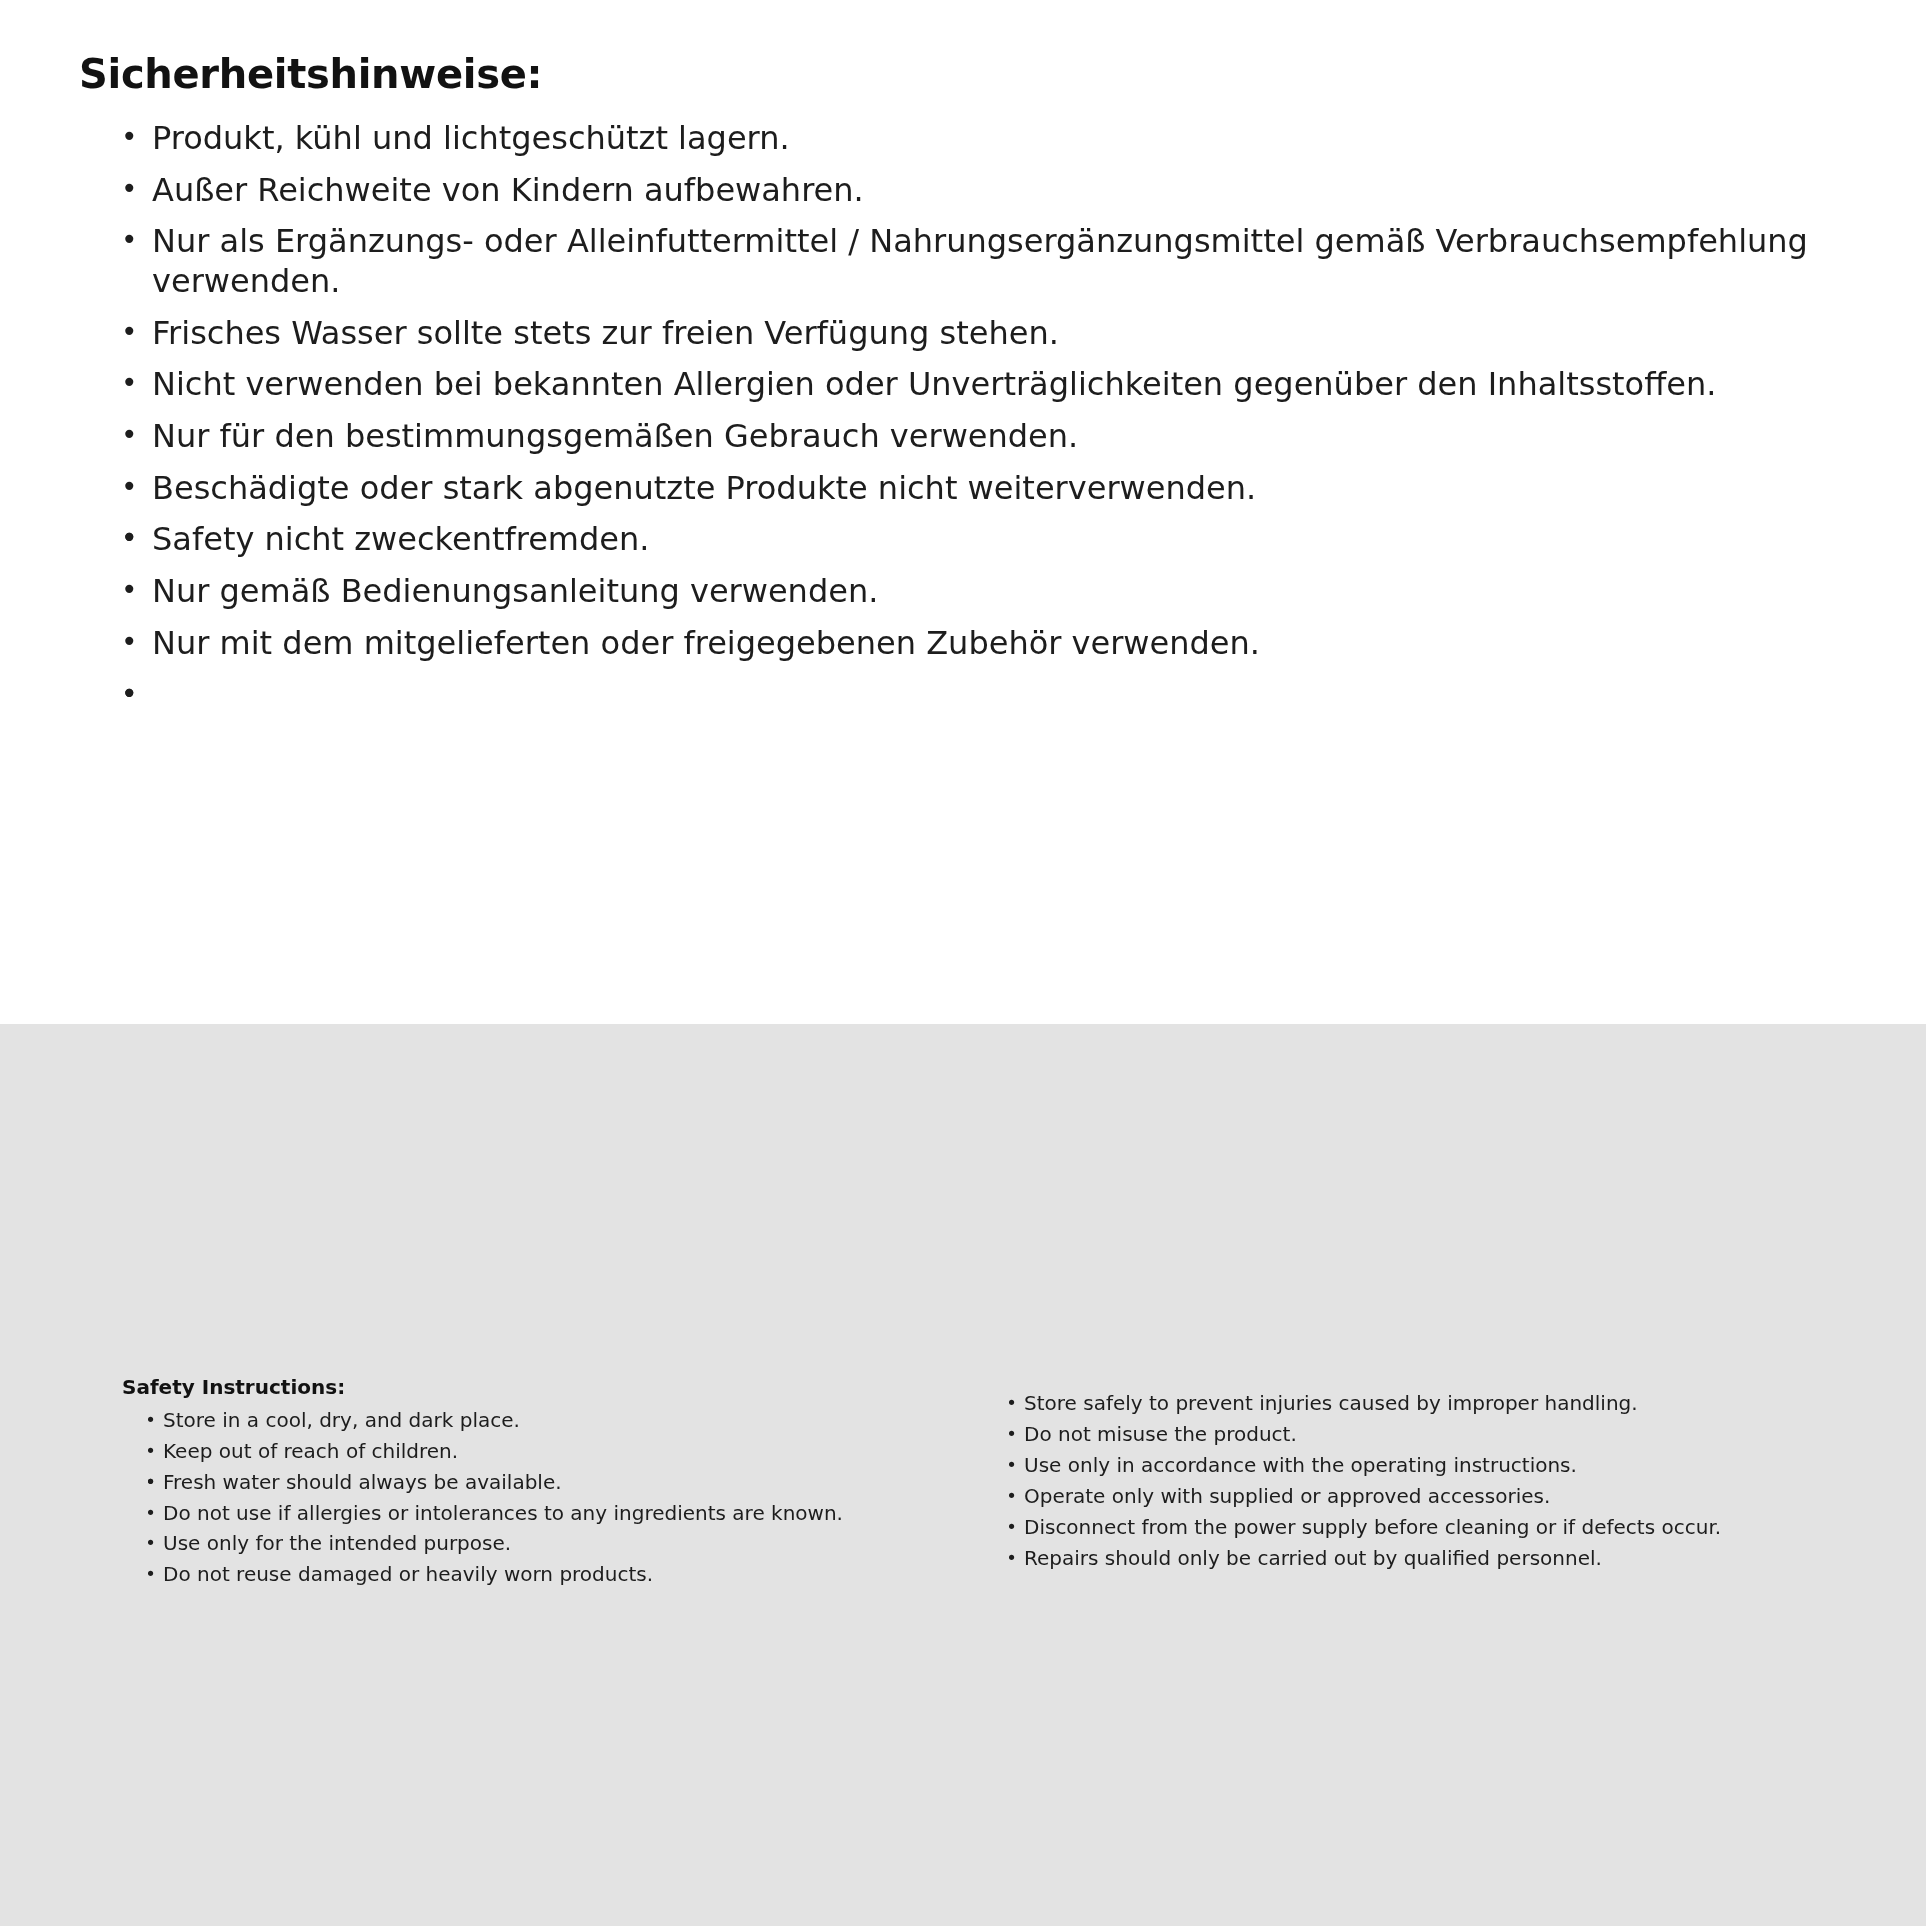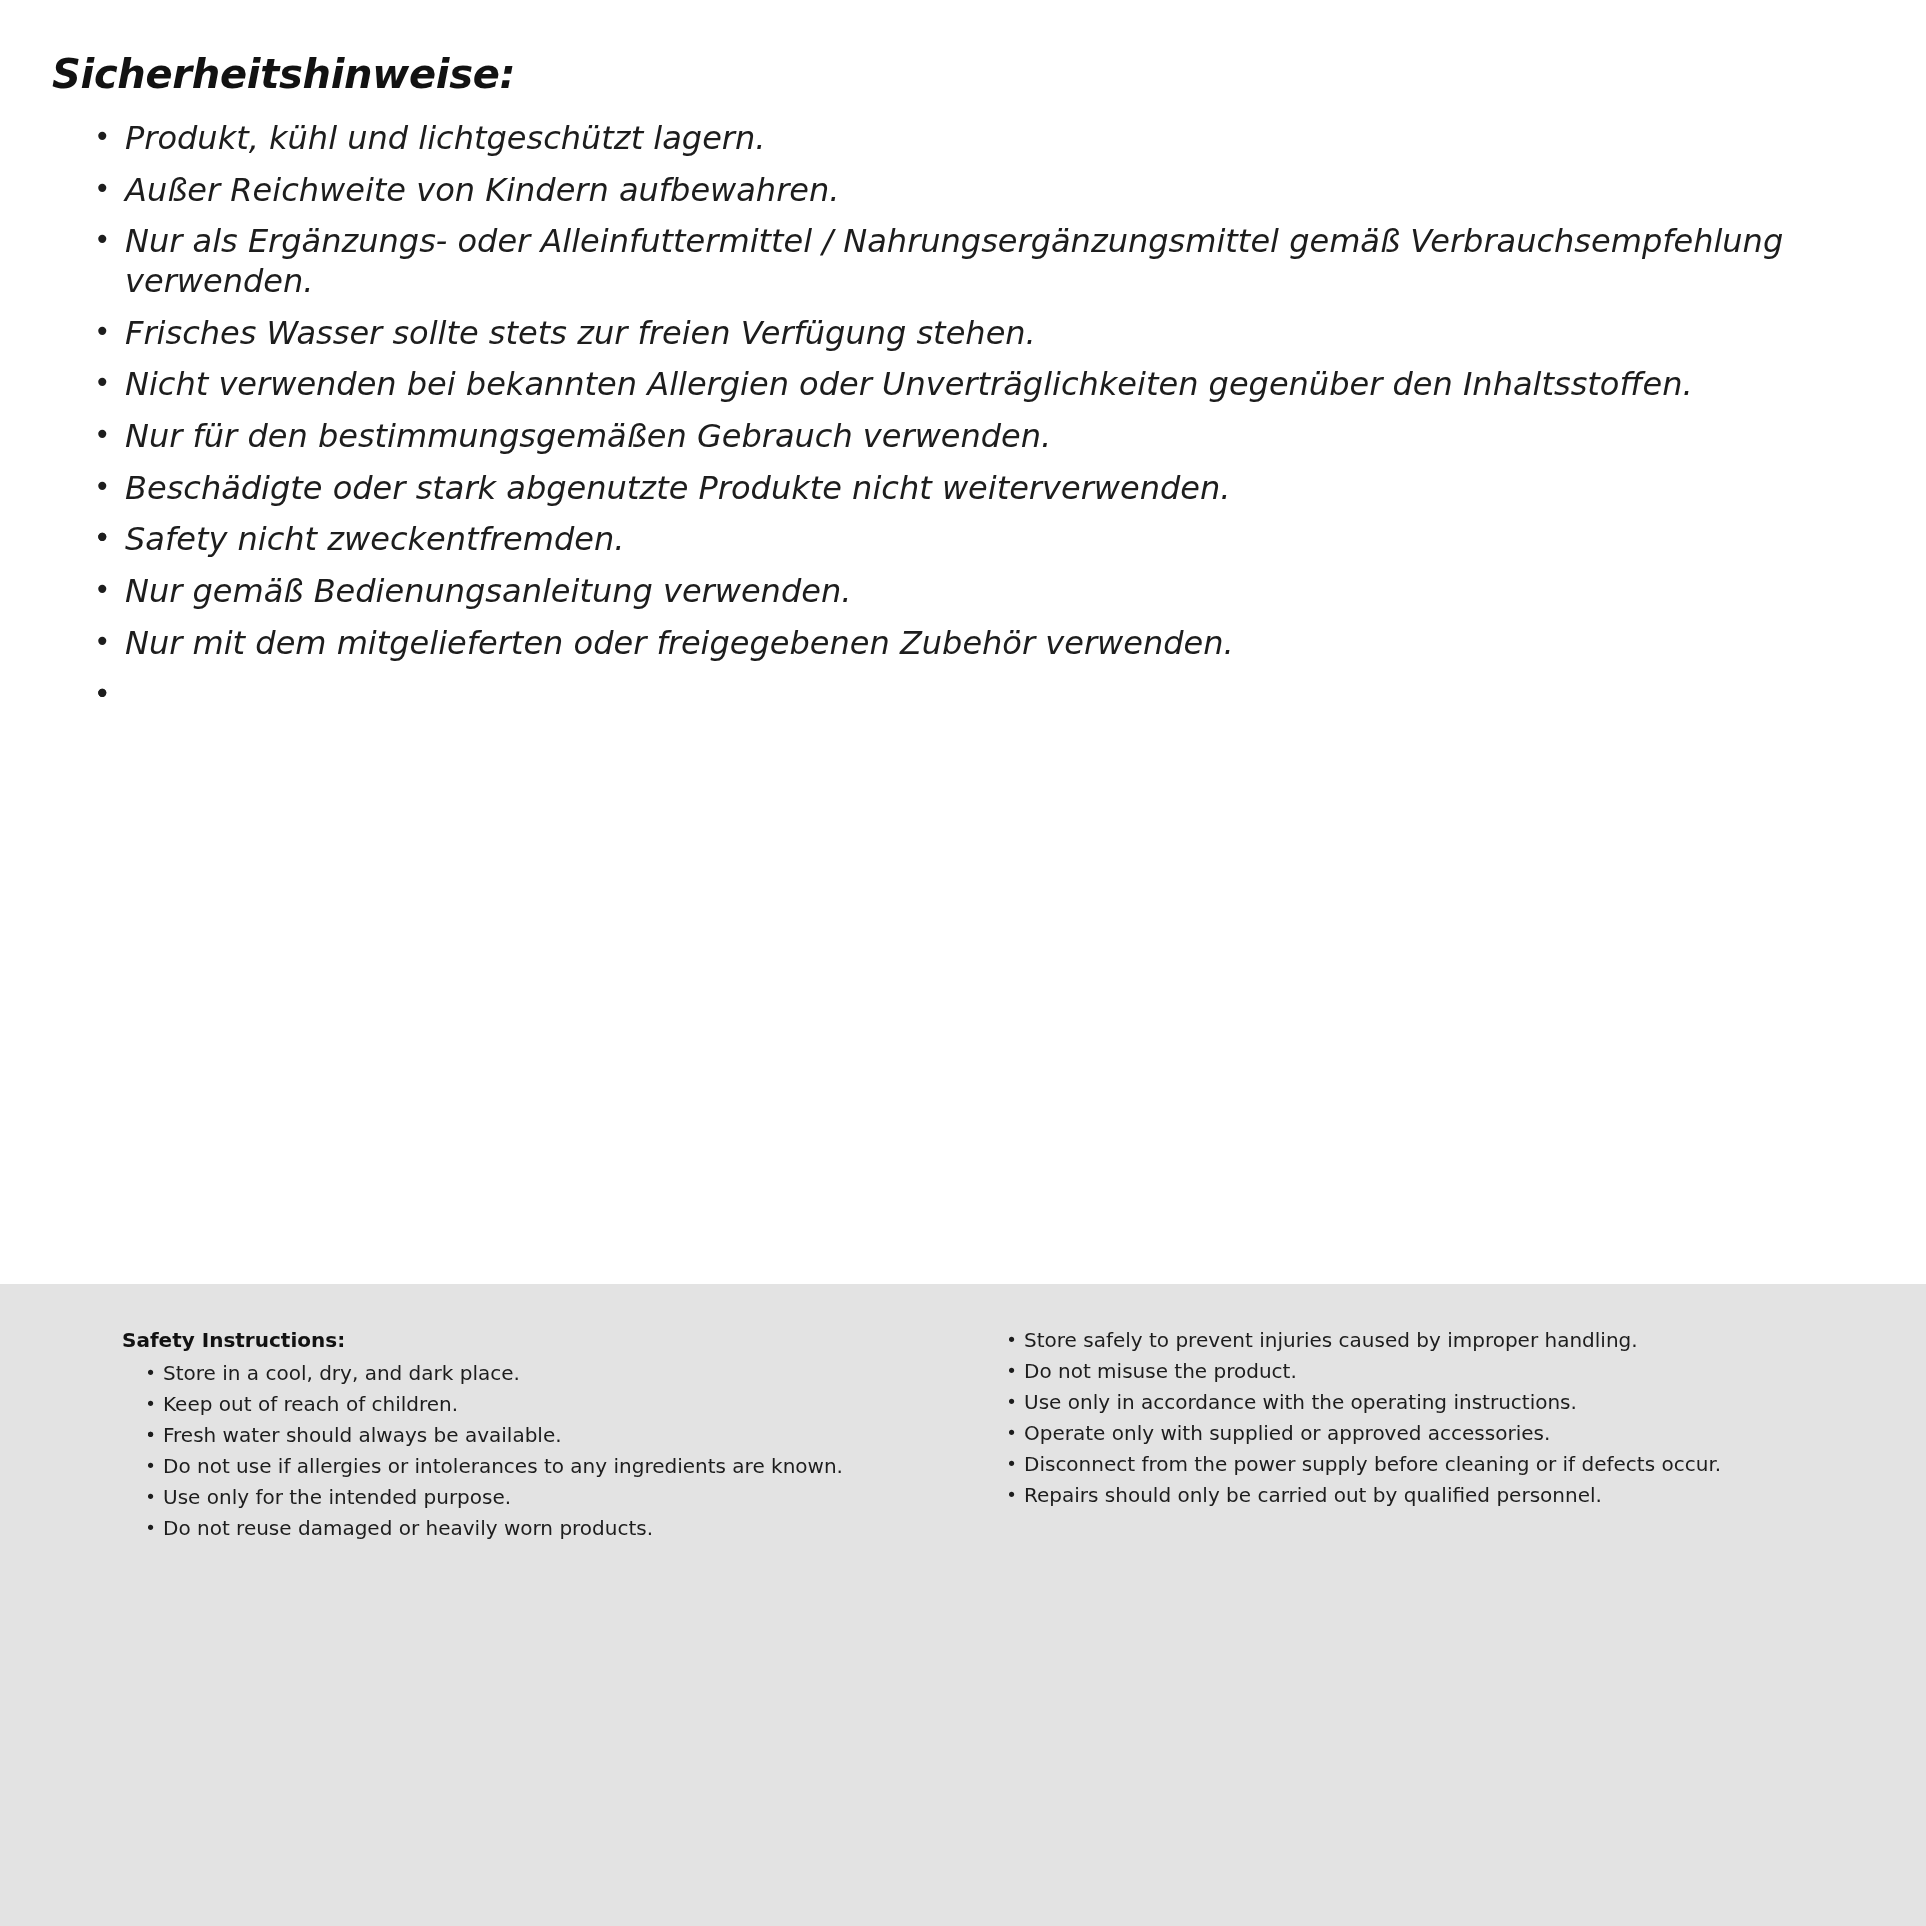--- a/index.html
+++ b/index.html
@@ -20,25 +20,24 @@
     width: 1926px;
     height: 1926px;
     box-sizing: border-box;
     display: flex;
     flex-direction: column;
   }
 
   
   .de-section {
     background: #ffffff;
-    padding: 51px 77px 0 52px;
+    padding: 51px 77px 0 79px;
     box-sizing: border-box;
     flex: 0 0 auto;
-    height: 1284px;
-    font-style: italic;
+    height: 1024px;
   }
 
   .de-heading {
     font-size: 40px;
     font-weight: bold;
     letter-spacing: -0.3px;
     color: #121212;
     margin: 0 0 22px 0;
   }
 
@@ -66,20 +65,21 @@
   }
 
   
   .en-section {
     background: #e3e3e3;
     flex: 1 1 auto;
     box-sizing: border-box;
     padding: 44px 83px 26px 122px;
     display: flex;
     gap: 45px;
+    align-items: center;
   }
 
   .en-col {
     flex: 1 1 0;
     min-width: 0;
   }
 
   .en-heading {
     font-size: 20px;
     font-weight: bold;

